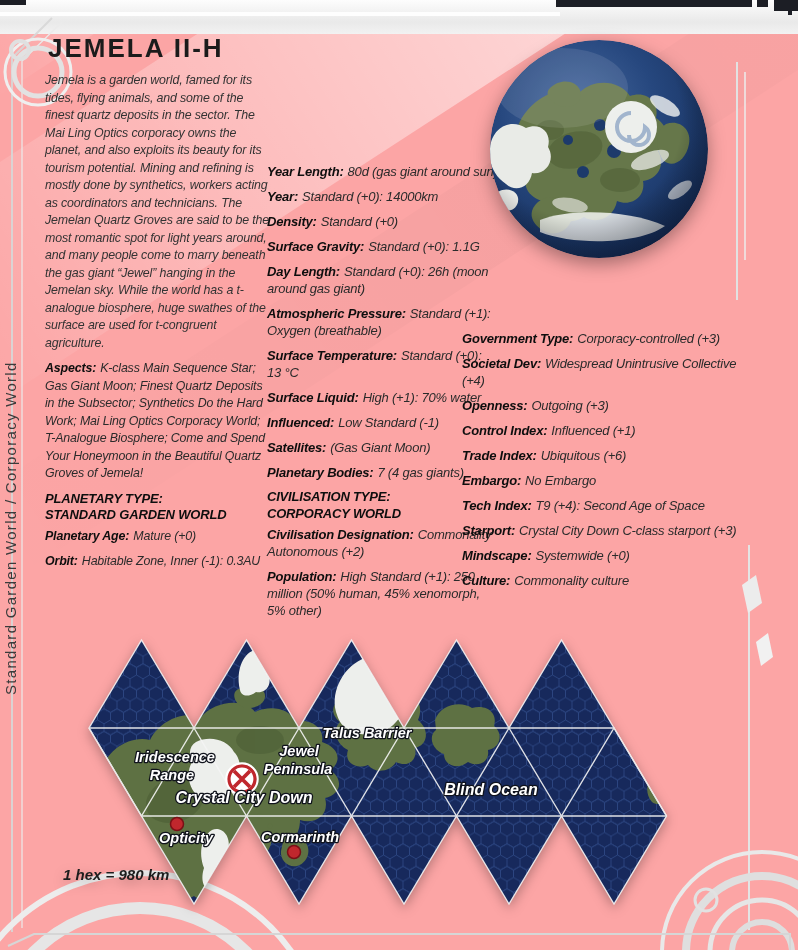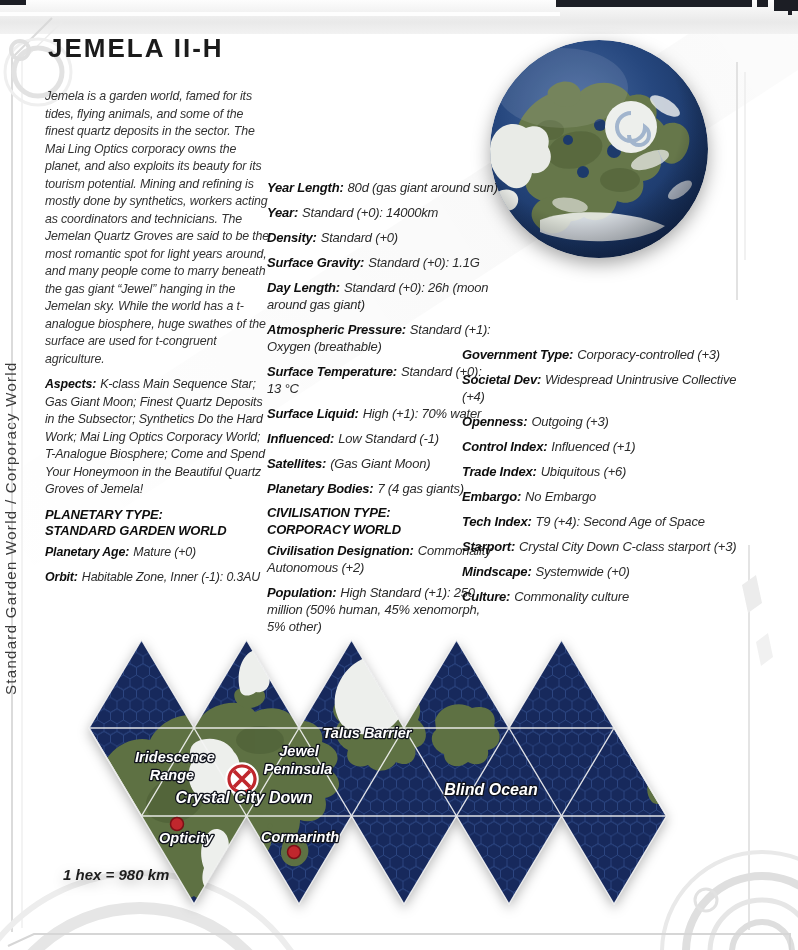--- a/index.html
+++ b/index.html
@@ -1,16 +1,16 @@
 <!DOCTYPE html>
 <html><head>
 <meta charset="utf-8">
 <style>
   html,body{margin:0;padding:0;background:#dcdcdc;}
-  .page{position:relative;width:798px;height:950px;margin:0 auto;background:#ffffff;overflow:hidden;
+  .page{position:relative;width:798px;height:950px;margin:0 auto;background:#fca5a5;overflow:hidden;
         font-family:"Liberation Sans",sans-serif;color:#2b2b2b;}
   
   .streak{position:absolute;pointer-events:none;}
   .s1{width:1400px;height:140px;top:-20px;left:-80px;transform:rotate(-33deg);transform-origin:0 0;
       background:linear-gradient(90deg,rgba(255,255,255,0),rgba(255,255,255,.85),rgba(255,255,255,0));}
   .s2{width:1400px;height:200px;top:240px;left:-120px;transform:rotate(-33deg);transform-origin:0 0;opacity:.6;
       background:linear-gradient(90deg,rgba(255,255,255,0),rgba(255,255,255,.9),rgba(255,255,255,0));}
   .s3{width:1400px;height:90px;top:520px;left:-60px;transform:rotate(-33deg);transform-origin:0 0;opacity:.5;
       background:linear-gradient(90deg,rgba(0,0,0,0),rgba(0,0,0,.05),rgba(0,0,0,0));}
   .topstrip{position:absolute;top:0;left:0;right:0;height:34px;
@@ -18,21 +18,21 @@
   .topseg{position:absolute;background:#1c1e25;}
   .ornaments{position:absolute;top:0;left:0;pointer-events:none;}
   
   .title{position:absolute;left:48px;top:33px;margin:0;font-size:26px;font-weight:700;
          letter-spacing:2px;color:#1b1b1b;}
   
   .side-label{position:absolute;left:2px;top:318px;height:420px;width:26px;
       writing-mode:vertical-rl;transform:rotate(180deg);text-align:center;
       font-size:15px;letter-spacing:1.3px;color:#3b3b3b;white-space:nowrap;}
   
-  .col{position:absolute;font-style:italic;margin-top:16px;}
+  .col{position:absolute;font-style:italic;}
   .col-left{left:45px;top:72px;width:226px;font-size:12.4px;line-height:17.5px;letter-spacing:-0.15px;}
   .col-mid{left:267px;top:163px;width:232px;font-size:13px;line-height:17px;letter-spacing:-0.2px;}
   .col-right{left:462px;top:330px;width:287px;font-size:13px;line-height:17px;letter-spacing:-0.2px;}
   .col p{margin:0 0 8px;}
   .stat{margin:0 0 6px;}
   .stat b{font-weight:700;color:#0e0e0e;margin-right:4px;}
   .sec-head{font-weight:700;color:#0e0e0e;font-size:13px;line-height:16.5px;margin:4px 0 4px;}
   .sec-head span{display:block;}
   .intro{color:#333;}
   

